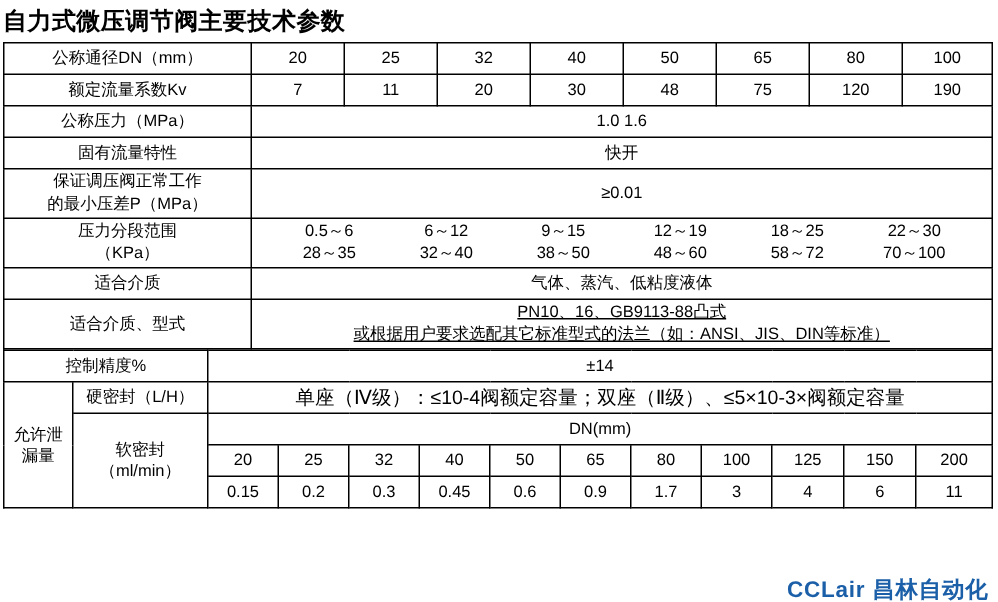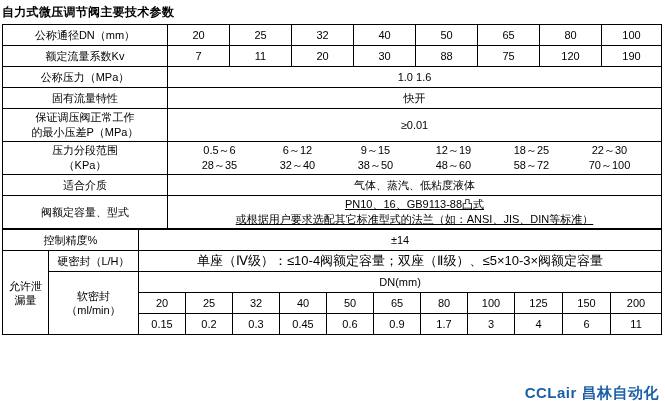--- a/index.html
+++ b/index.html
@@ -15,21 +15,21 @@
     color: #000000;
     overflow: hidden;
   }
   .page {
     position: relative;
     width: 665px;
     height: 401px;
     padding: 0;
   }
   .section-title {
-    font-size: 12px;
+    font-size: 16px;
     font-weight: bold;
     margin: 4px 0 3px 2px;
     letter-spacing: 0.3px;
   }
   table {
     border-collapse: collapse;
     width: 659px;
     margin-left: 2px;
     table-layout: fixed;
     padding-left: 32px;
@@ -91,21 +91,21 @@
         <td>65</td>
         <td>80</td>
         <td>100</td>
       </tr>
       <tr>
         <td class="label-cell">额定流量系数Kv</td>
         <td>7</td>
         <td>11</td>
         <td>20</td>
         <td>30</td>
-        <td>88</td>
+        <td>48</td>
         <td>75</td>
         <td>120</td>
         <td>190</td>
       </tr>
       <tr>
         <td class="label-cell">公称压力（MPa）</td>
         <td colspan="8">1.0 1.6</td>
       </tr>
       <tr>
         <td class="label-cell">固有流量特性</td>
@@ -130,21 +130,21 @@
           <div class="sub-row-line">
             <span style="display:inline-block;width:78px">28～35</span><span style="display:inline-block;width:78px">32～40</span><span style="display:inline-block;width:78px">38～50</span><span style="display:inline-block;width:78px">48～60</span><span style="display:inline-block;width:78px">58～72</span><span style="display:inline-block;width:78px">70～100</span>
           </div>
         </td>
       </tr>
       <tr>
         <td class="label-cell">适合介质</td>
         <td colspan="8">气体、蒸汽、低粘度液体</td>
       </tr>
       <tr>
-        <td class="label-cell">阀额定容量、型式</td>
+        <td class="label-cell">适合介质、型式</td>
         <td colspan="8">
           <div class="sub-row-line">PN10、16、GB9113-88凸式</div>
           <div class="sub-row-line">或根据用户要求选配其它标准型式的法兰（如：ANSI、JIS、DIN等标准）</div>
         </td>
       </tr>
     </tbody>
   </table>
 
 
   <table>

